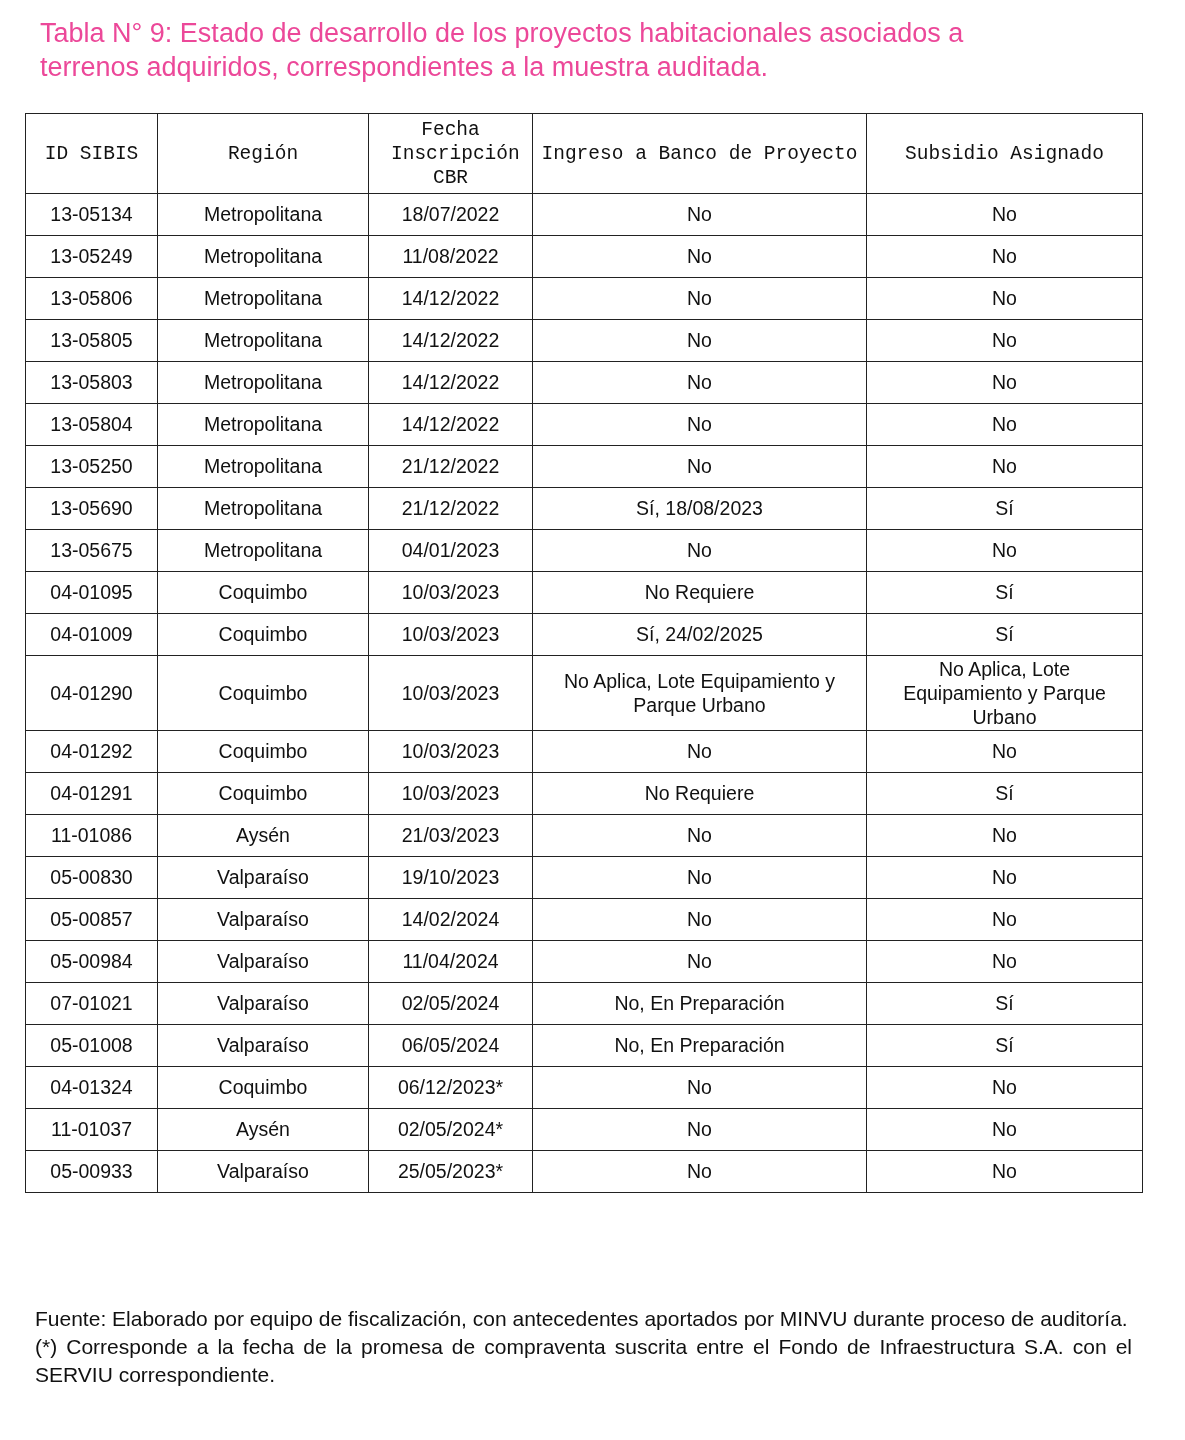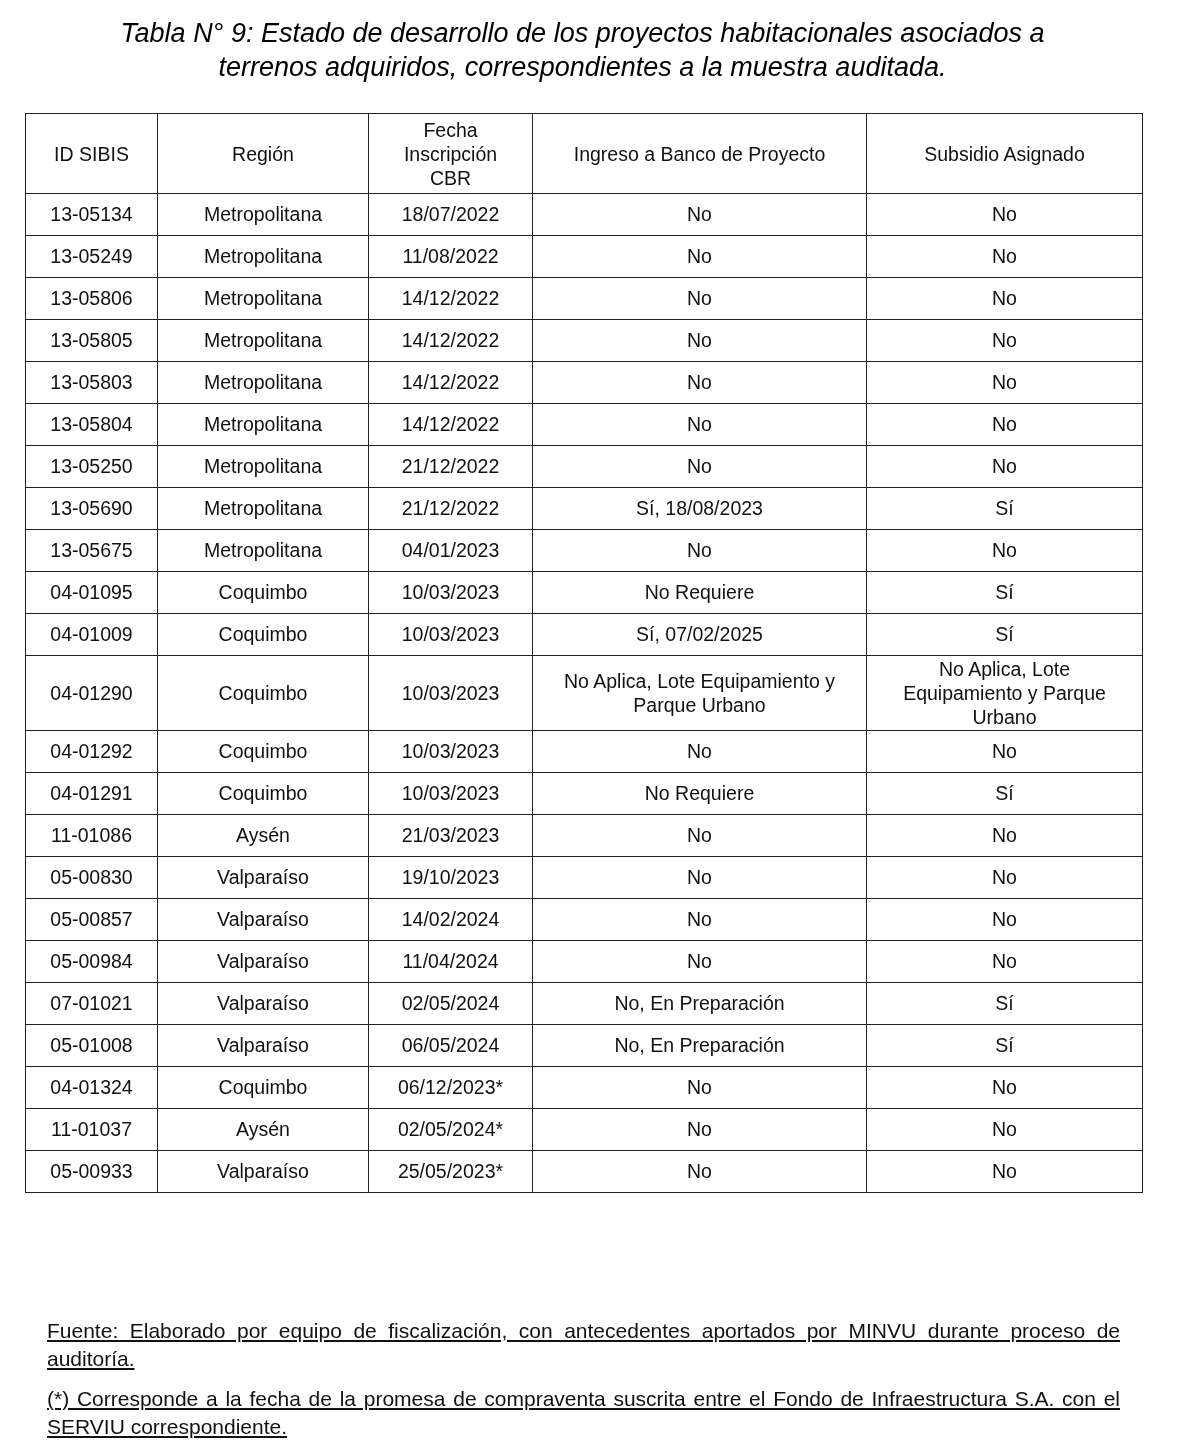--- a/index.html
+++ b/index.html
@@ -2,47 +2,47 @@
 <html><head>
 <meta charset="utf-8">
 <style>
   html, body { margin: 0; padding: 0; background: #ffffff; }
   body {
     width: 1185px; height: 1440px; position: relative; overflow: hidden;
     font-family: "Liberation Sans", sans-serif; color: #111111;
   }
   .title {
     position: absolute; left: 40px; width: 1085px; top: 16px;
-    text-align: center; font-size: 27px; line-height: 34px; color: #000000; font-style: italic;
+    text-align: left; font-size: 27px; line-height: 34px; color: #ec4899;
   }
   .title span { display: block; }
   table.data {
     position: absolute; left: 25px; top: 113px;
     width: 1117px; border-collapse: collapse; table-layout: fixed;
     font-size: 19.5px;
   }
   table.data th, table.data td {
     border: 1.6px solid #222;
     text-align: center; vertical-align: middle;
     padding: 0 6px; font-weight: normal; line-height: 23px;
   }
-  table.data thead th { height: 79px; line-height: 24px; }
+  table.data thead th { height: 79px; line-height: 24px; font-family: Liberation Mono, monospace; }
   table.data tbody td { height: 41px; }
   table.data tbody tr.tall td { height: 74px; }
   table.data td.multi { line-height: 24px; }
   col.c1 { width: 132px; }
   col.c2 { width: 211px; }
   col.c3 { width: 164px; }
   col.c4 { width: 334px; }
   col.c5 { width: 276px; }
   .notes {
     position: absolute; left: 35px; width: 1097px; top: 1305px;
     font-size: 21px; line-height: 28px; text-align: justify; color: #111;
   }
-  .notes p { margin: 12px; text-decoration: underline; }
+  .notes p { margin: 0; }
 </style>
 </head>
 <body>
 
 <div class="title">
   <span>Tabla N° 9: Estado de desarrollo de los proyectos habitacionales asociados a</span>
   <span>terrenos adquiridos, correspondientes a la muestra auditada.</span>
 </div>
 
 <table class="data">
@@ -130,21 +130,21 @@
         <td>04-01095</td>
         <td>Coquimbo</td>
         <td>10/03/2023</td>
         <td>No Requiere</td>
         <td>Sí</td>
       </tr>
       <tr>
         <td>04-01009</td>
         <td>Coquimbo</td>
         <td>10/03/2023</td>
-        <td>Sí, 07/02/2025</td>
+        <td>Sí, 24/02/2025</td>
         <td>Sí</td>
       </tr>
       <tr class="tall">
         <td>04-01290</td>
         <td>Coquimbo</td>
         <td>10/03/2023</td>
         <td class="multi">No Aplica, Lote Equipamiento y Parque Urbano</td>
         <td class="multi" style="padding: 0px 18px;">No Aplica, Lote Equipamiento y Parque Urbano</td>
       </tr>
       <tr>

